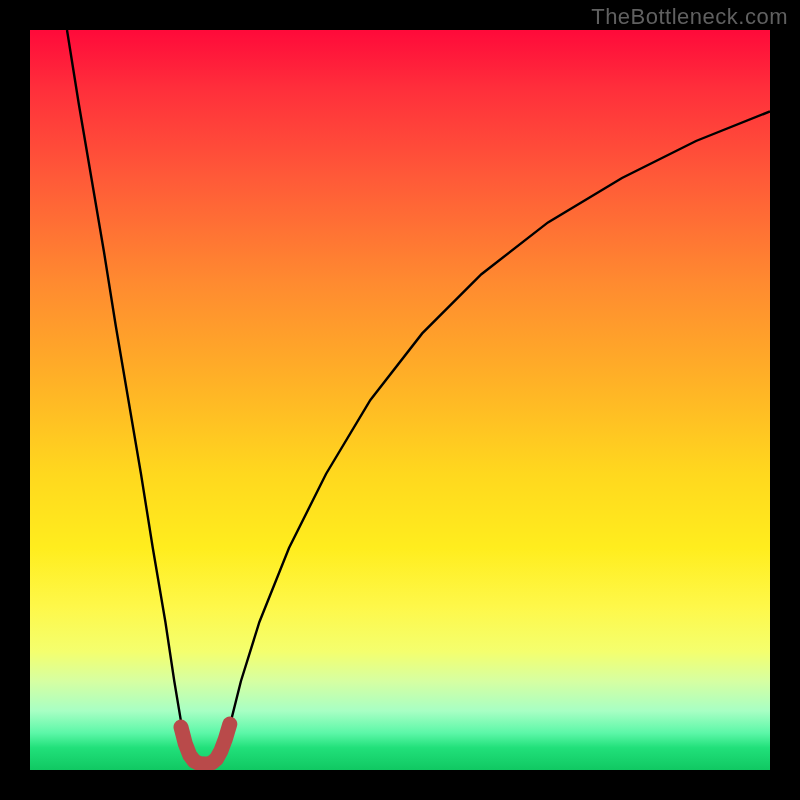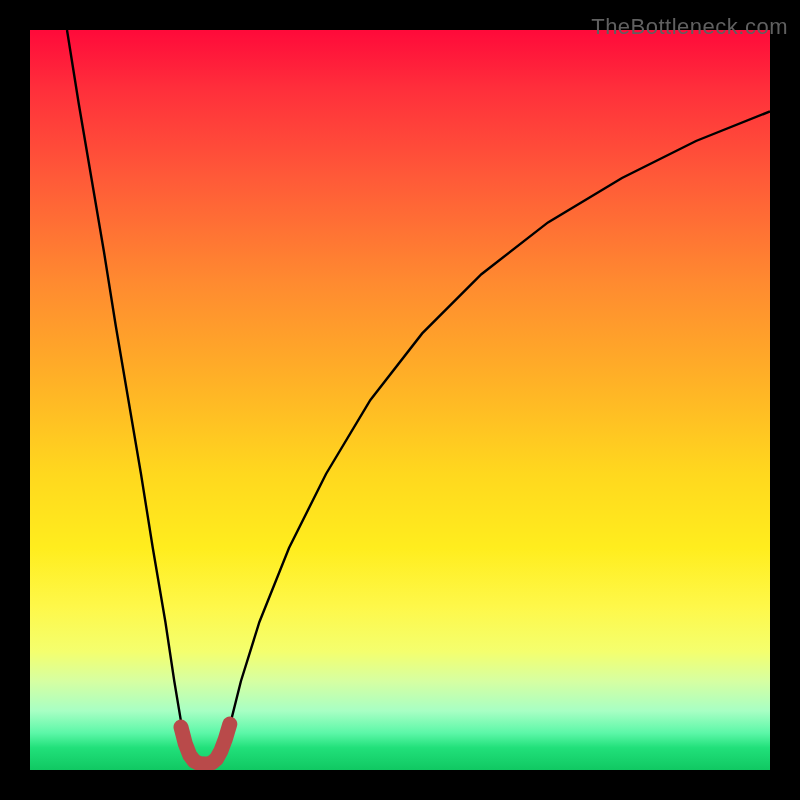--- a/index.html
+++ b/index.html
@@ -21,21 +21,20 @@
   }
   .watermark {
     position: absolute;
     top: 4px;
     right: 12px;
     color: #606060;
     font-size: 22px;
     font-weight: 400;
     letter-spacing: 0.5px;
     z-index: 50;
-    margin-top: 10px;
   }
   .plot-area {
     position: absolute;
     left: 30px;
     top: 30px;
     width: 740px;
     height: 740px;
     background: linear-gradient(to bottom,
       #ff0a3a 0%,
       #ff2f3b 8%,

